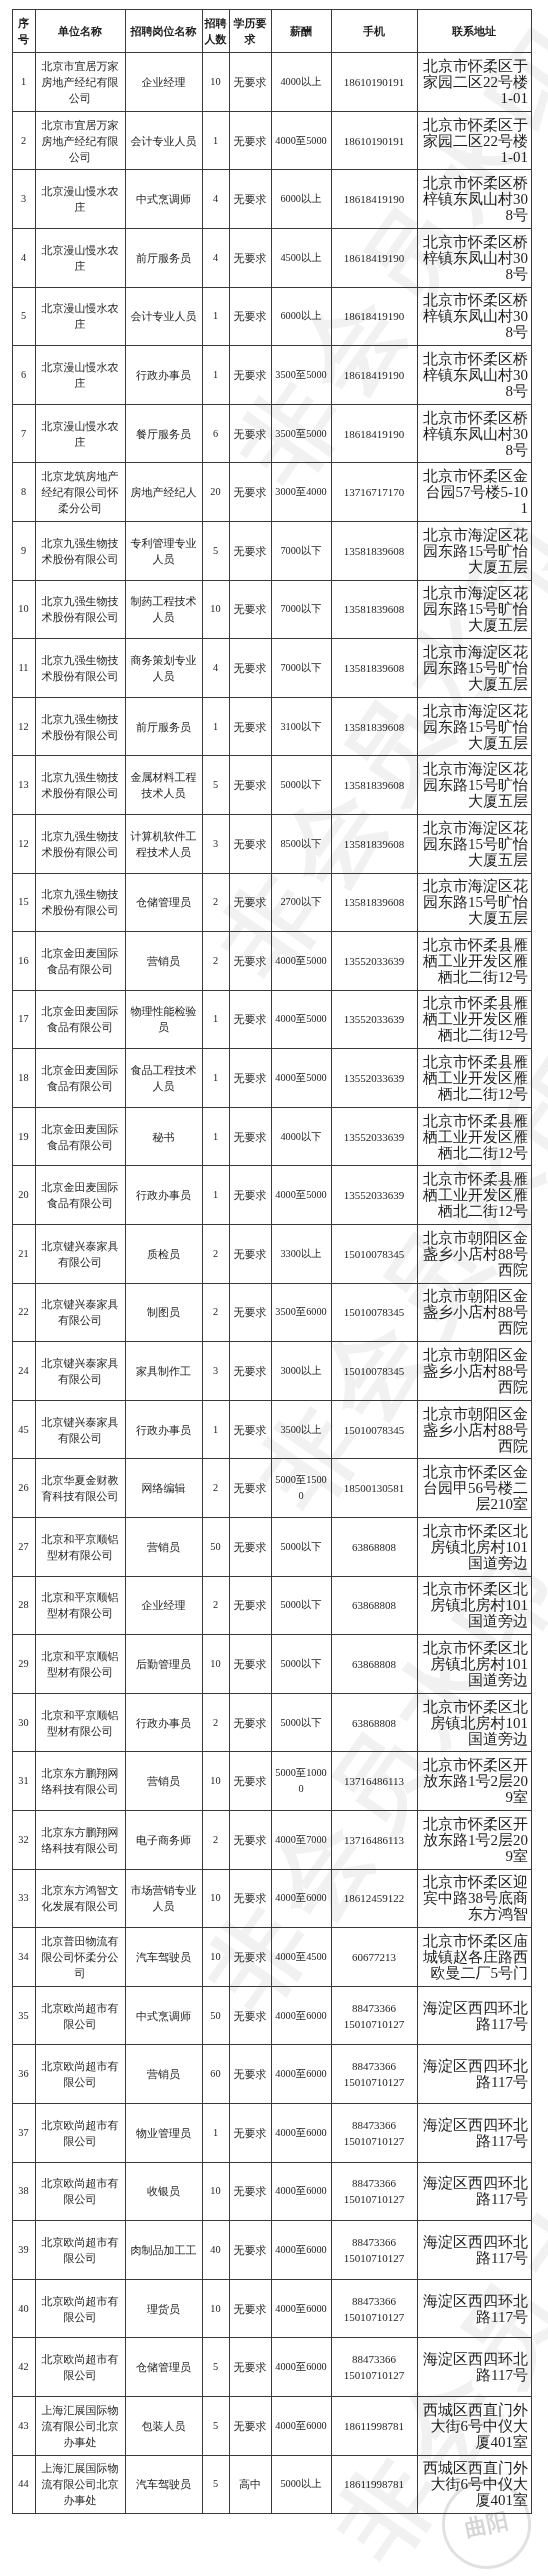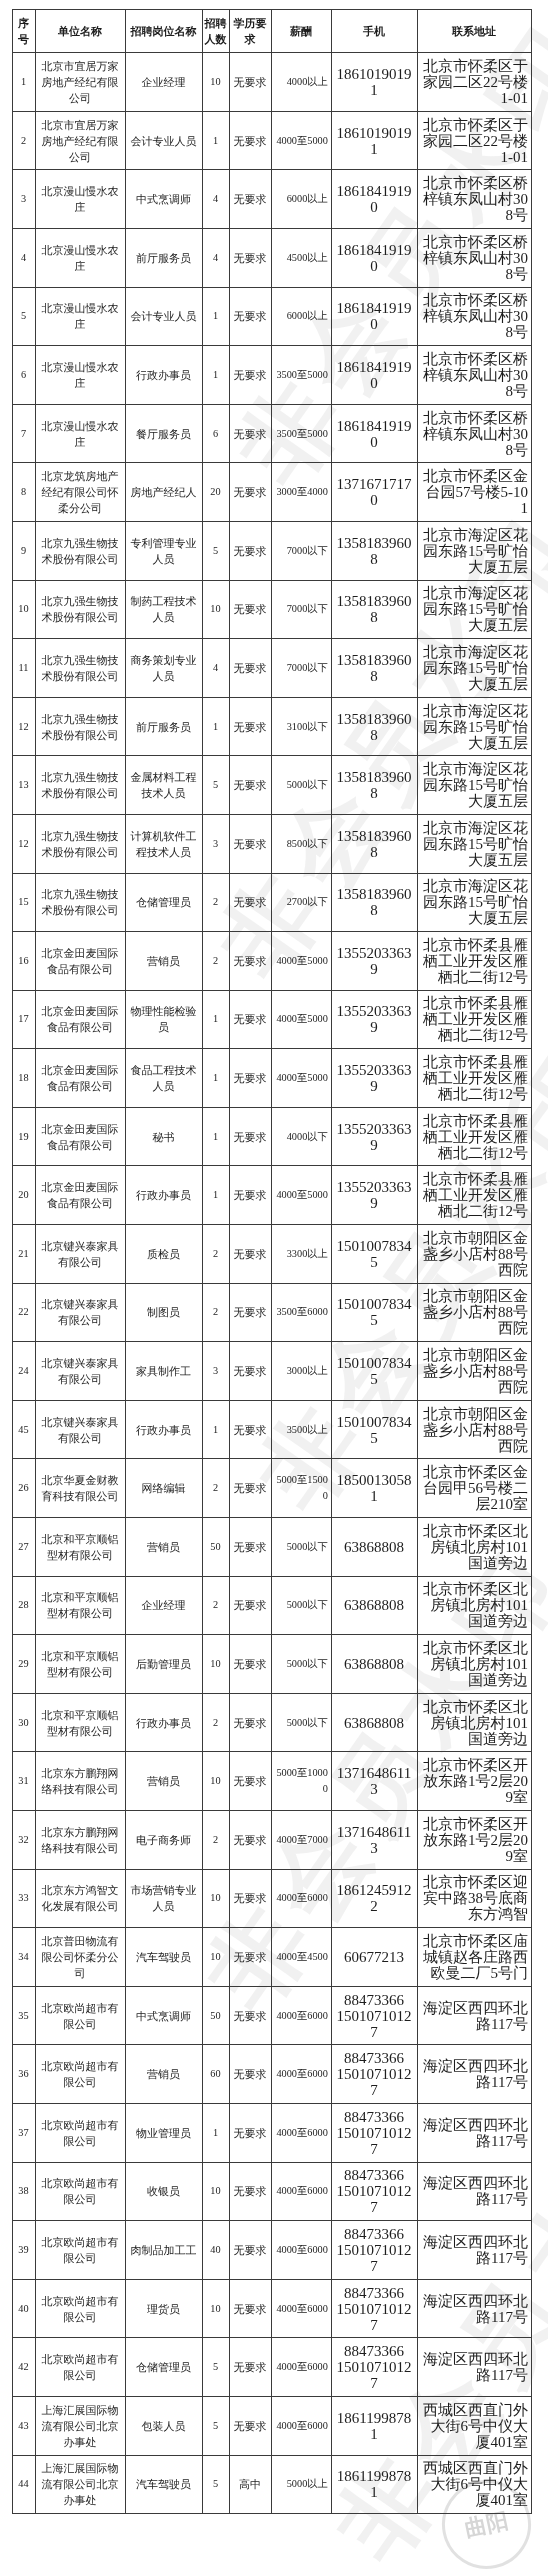--- a/index.html
+++ b/index.html
@@ -60,22 +60,22 @@
     background:transparent;
   }
   th{
     font-weight:bold;
     height:37px;
     padding:2.6px 1.3px;
   }
   td{height:50px;}
   td.c-seq{font-size:10.3px;}
   td.c-count{font-size:10.3px;}
-  td.c-salary{font-size:10.3px;text-align:right;}
-  td.c-phone{font-size:15px;white-space:pre-line;margin-left:8px;}
+  td.c-salary{font-size:10.3px;}
+  td.c-phone{font-size:11px;white-space:pre-line;margin-left:8px;}
   td.c-address{text-align:right;padding-left:1px;padding-right:2.6px;font-size:15px;}
   col.w-seq{width:23px;}
   col.w-company{width:90px;}
   col.w-position{width:77px;}
   col.w-count{width:27px;}
   col.w-education{width:42px;}
   col.w-salary{width:60px;}
   col.w-phone{width:86px;}
   col.w-address{width:114px;}
 </style>

